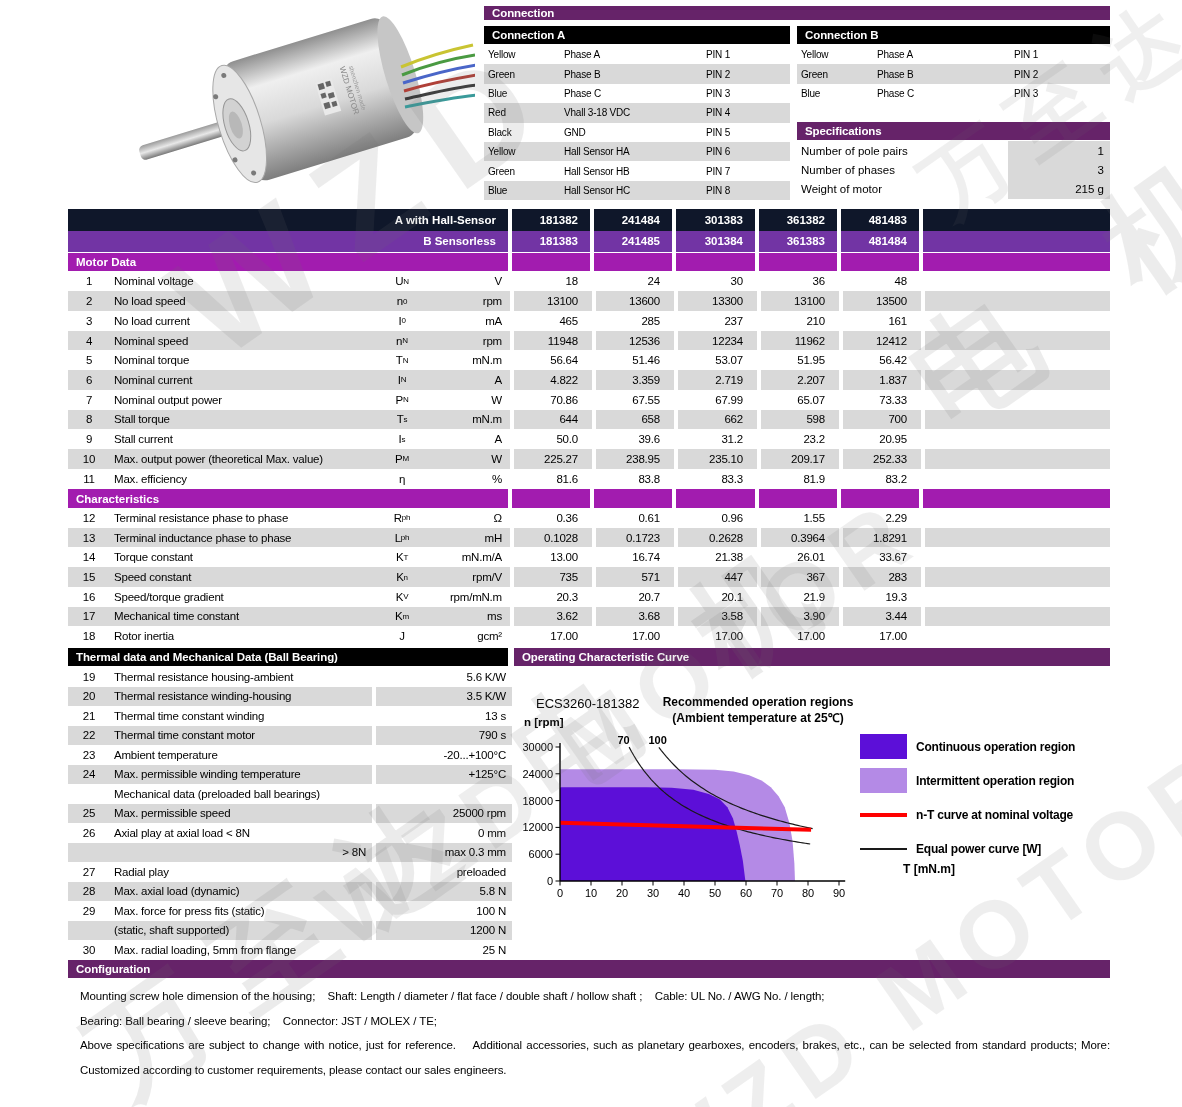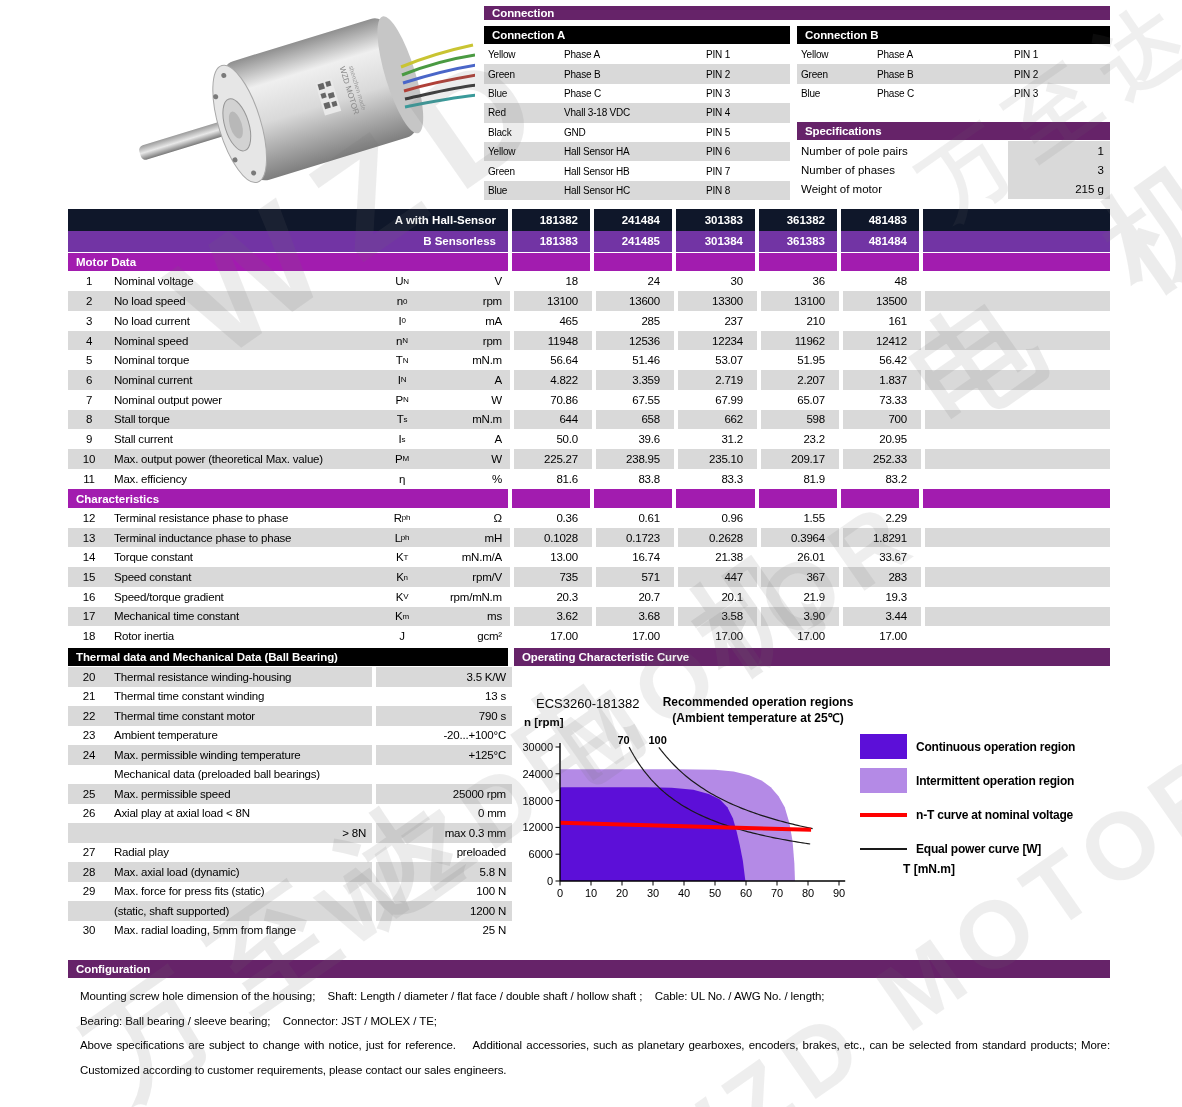--- a/index.html
+++ b/index.html
@@ -518,20 +518,26 @@
     </div>
   </div>
 
 <div class="abs bar blackbar" style="left:68px;top:648px;width:440px;height:18px;">
   <span>Thermal data and Mechanical Data (Ball Bearing)</span>
 </div>
 <div class="abs bar purple" style="left:514px;top:648px;width:596px;height:18px;">
   <span>Operating Characteristic Curve</span>
 </div>
 <div class="abs" style="left:68px;top:667px;width:444px;" id="rows-thermal">
+    <div class="th-grid">
+      <div class="t-num">19</div>
+      <div class="t-label">Thermal resistance housing-ambient</div>
+      <div class="gap"></div>
+      <div class="t-val">5.6 K/W</div>
+    </div>
     <div class="th-grid gray">
       <div class="t-num">20</div>
       <div class="t-label">Thermal resistance winding-housing</div>
       <div class="gap"></div>
       <div class="t-val">3.5 K/W</div>
     </div>
     <div class="th-grid">
       <div class="t-num">21</div>
       <div class="t-label">Thermal time constant winding</div>
       <div class="gap"></div>

